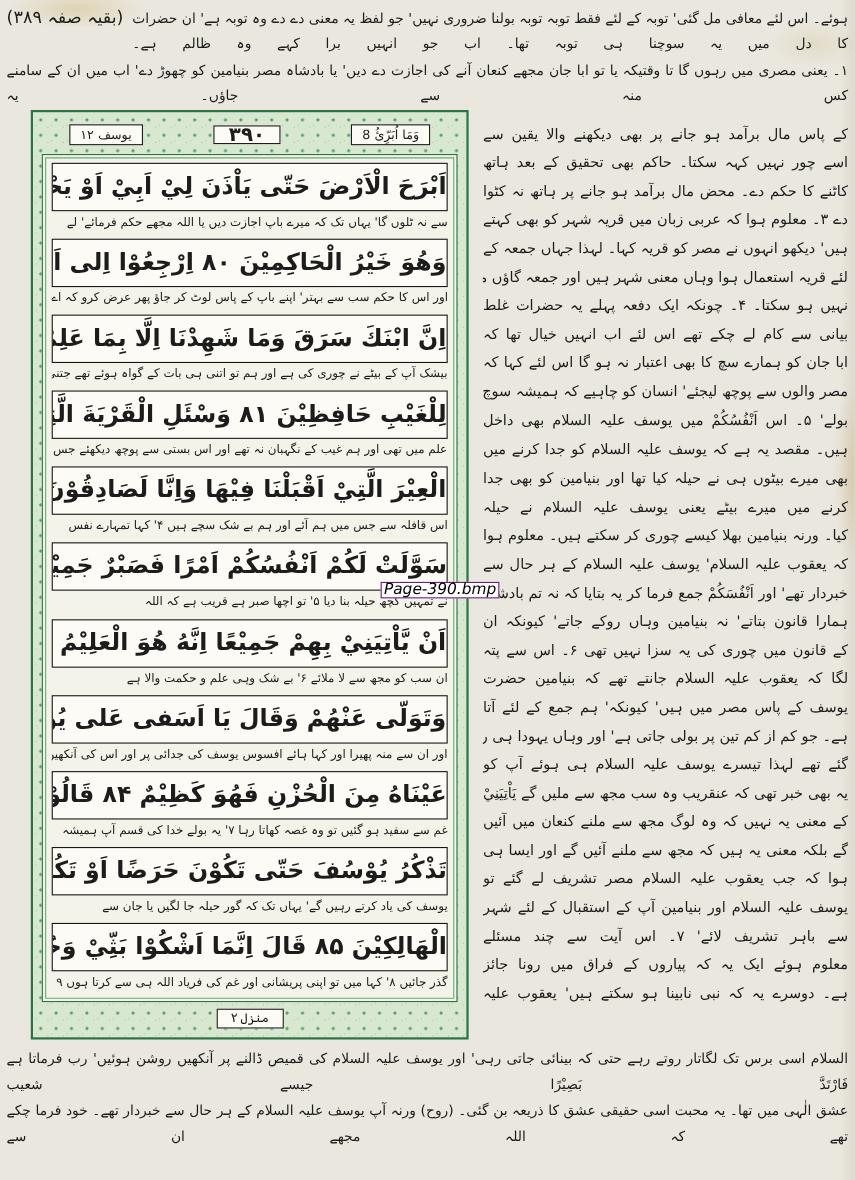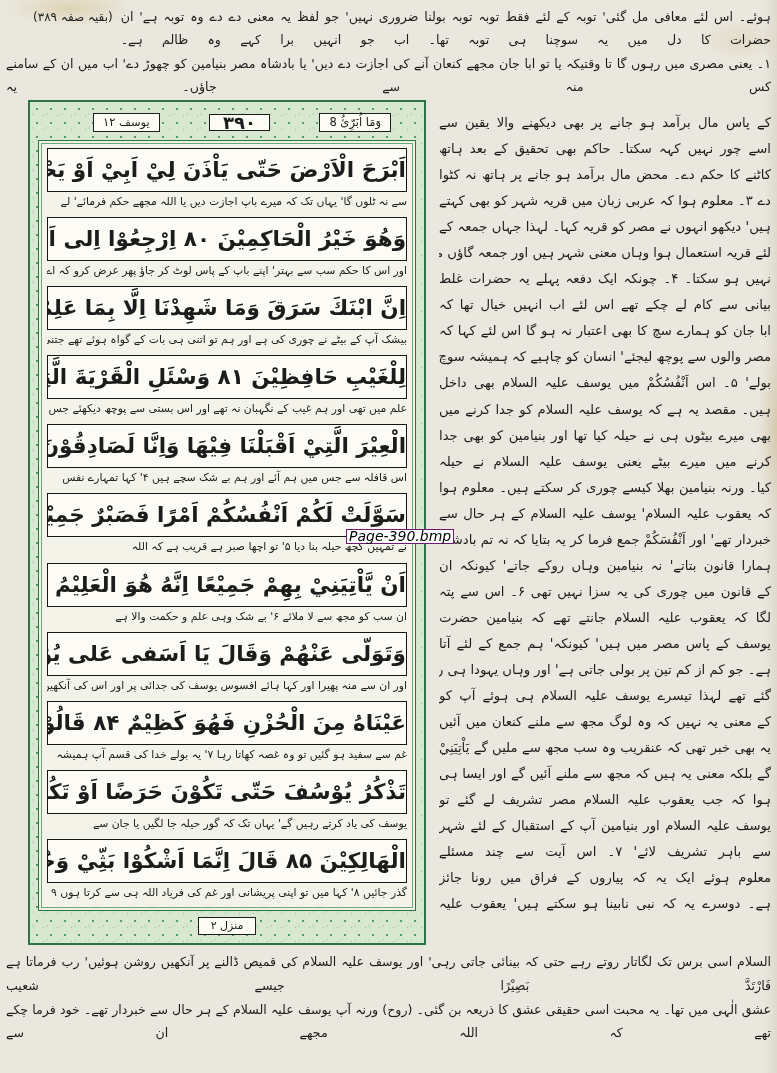--- a/index.html
+++ b/index.html
@@ -13,60 +13,60 @@
       radial-gradient(ellipse 30px 120px at 777px 430px, rgba(180,140,60,.22), transparent 70%),
       radial-gradient(ellipse 60px 30px at 740px 40px, rgba(180,150,70,.15), transparent 70%),
       linear-gradient(to left, rgba(120,100,60,.10), transparent 14px);
   }
   
   .header{height:100px;padding:5px 6px 0 6px;box-sizing:border-box;overflow:hidden;}
   .h-line{font-size:12.6px;line-height:23.4px;direction:rtl;
           text-align:justify;text-align-last:justify;white-space:normal;}
   .h-line-first{display:flex;gap:8px;direction:rtl;align-items:baseline;}
   .h-line-first .txt{flex:1;font-size:12.6px;line-height:23.4px;text-align:justify;text-align-last:justify;}
-  .h-line-first .note{font-size:12px;white-space:nowrap;margin-left:27px;}
+  .h-line-first .note{font-size:16px;white-space:nowrap;}
   
   .main{display:flex;direction:ltr;height:845px;padding:0 4px 0 28px;box-sizing:border-box;gap:9px;}
   
   .verse-panel{
     width:398px;flex:none;box-sizing:border-box;
     border:2px solid #2b7343;
     padding:5px 7px;
     display:flex;flex-direction:column;
     background-color:#d8e7d0;
     background-image:
       radial-gradient(circle 3px at 7px 7px, #4f9f63 42%, rgba(79,159,99,0) 50%),
       radial-gradient(circle 2px at 14px 14px, #8cc194 40%, rgba(140,193,148,0) 52%),
       radial-gradient(circle 1.5px at 3px 12px, #a9d2ae 40%, rgba(169,210,174,0) 55%);
     background-size:14px 14px;
   }
   .band{display:flex;align-items:center;justify-content:space-between;direction:rtl;
         height:30px;padding:0 26px;flex:none;}
   .marker-box{background:#fcfbf4;border:1.3px solid #1d1d1d;padding:1px 9px;
-              font-size:11.5px;line-height:15px;white-space:nowrap;direction:rtl;margin-left:30px;}
+              font-size:11.5px;line-height:15px;white-space:nowrap;direction:rtl;}
   .page-num{font-size:18px;font-weight:bold;padding:0 13px;letter-spacing:2px;text-align:right;}
   .panel-inner{
     flex:1;margin:3px 1px;box-sizing:border-box;
     border:1.5px solid #2b7343;
     box-shadow:inset 0 0 0 2px #f2f2e8, inset 0 0 0 3px #69aa78;
     background:#f4f3ea;
     padding:7px 8px;
     display:flex;flex-direction:column;justify-content:space-between;
     overflow:hidden;
   }
   .ar-line{
     direction:rtl;text-align:center;white-space:nowrap;overflow:hidden;
     font-weight:bold;font-size:21.5px;line-height:42px;height:44px;
     background:#fcfbf5;border:1px solid #161616;box-sizing:border-box;
   }
   .ur-line{
     direction:rtl;text-align:right;white-space:nowrap;overflow:hidden;
     font-size:10.8px;line-height:20px;height:20px;color:#20201e;
   }
-  .band-bottom{height:24px;justify-content:center;}
+  .band-bottom{height:24px;justify-content:center;font-family:Liberation Serif, serif;}
   .manzil-box{background:#fcfbf4;border:1px solid #1d1d1d;padding:0 12px;
               font-size:11px;line-height:16px;white-space:nowrap;}
   
   .commentary{flex:1;box-sizing:border-box;padding:10px 2px 0 4px;overflow:hidden;}
   .c-line{direction:rtl;font-size:13.2px;line-height:26.05px;
           text-align:justify;text-align-last:justify;white-space:nowrap;overflow:hidden;}
   
   .footer{height:128px;padding:5px 6px 0 6px;box-sizing:border-box;overflow:hidden;}
   .f-line{direction:rtl;font-size:12.6px;line-height:23.8px;
           text-align:justify;text-align-last:justify;}
@@ -181,22 +181,22 @@
       <div class="c-line">کرنے میں میرے بیٹے یعنی یوسف علیہ السلام نے حیلہ</div>
       <div class="c-line">کیا۔ ورنہ بنیامین بھلا کیسے چوری کر سکتے ہیں۔ معلوم ہوا</div>
       <div class="c-line">کہ یعقوب علیہ السلام' یوسف علیہ السلام کے ہر حال سے</div>
       <div class="c-line">خبردار تھے' اور اَنْفُسَكُمْ جمع فرما کر یہ بتایا کہ نہ تم بادشاہ کو</div>
       <div class="c-line">ہمارا قانون بتاتے' نہ بنیامین وہاں روکے جاتے' کیونکہ ان</div>
       <div class="c-line">کے قانون میں چوری کی یہ سزا نہیں تھی ۶۔ اس سے پتہ</div>
       <div class="c-line">لگا کہ یعقوب علیہ السلام جانتے تھے کہ بنیامین حضرت</div>
       <div class="c-line">یوسف کے پاس مصر میں ہیں' کیونکہ' ہم جمع کے لئے آتا</div>
       <div class="c-line">ہے۔ جو کم از کم تین پر بولی جاتی ہے' اور وہاں یہودا ہی رہ</div>
       <div class="c-line">گئے تھے لہذا تیسرے یوسف علیہ السلام ہی ہوئے آپ کو</div>
+      <div class="c-line">یہ بھی خبر تھی کہ عنقریب وہ سب مجھ سے ملیں گے يَاْتِيَنِيْ</div>
       <div class="c-line">کے معنی یہ نہیں کہ وہ لوگ مجھ سے ملنے کنعان میں آئیں</div>
-      <div class="c-line">یہ بھی خبر تھی کہ عنقریب وہ سب مجھ سے ملیں گے يَاْتِيَنِيْ</div>
       <div class="c-line">گے بلکہ معنی یہ ہیں کہ مجھ سے ملنے آئیں گے اور ایسا ہی</div>
       <div class="c-line">ہوا کہ جب یعقوب علیہ السلام مصر تشریف لے گئے تو</div>
       <div class="c-line">یوسف علیہ السلام اور بنیامین آپ کے استقبال کے لئے شہر</div>
       <div class="c-line">سے باہر تشریف لائے' ۷۔ اس آیت سے چند مسئلے</div>
       <div class="c-line">معلوم ہوئے ایک یہ کہ پیاروں کے فراق میں رونا جائز</div>
       <div class="c-line">ہے۔ دوسرے یہ کہ نبی نابینا ہو سکتے ہیں' یعقوب علیہ</div>
     </div>
 
 </div>
 

